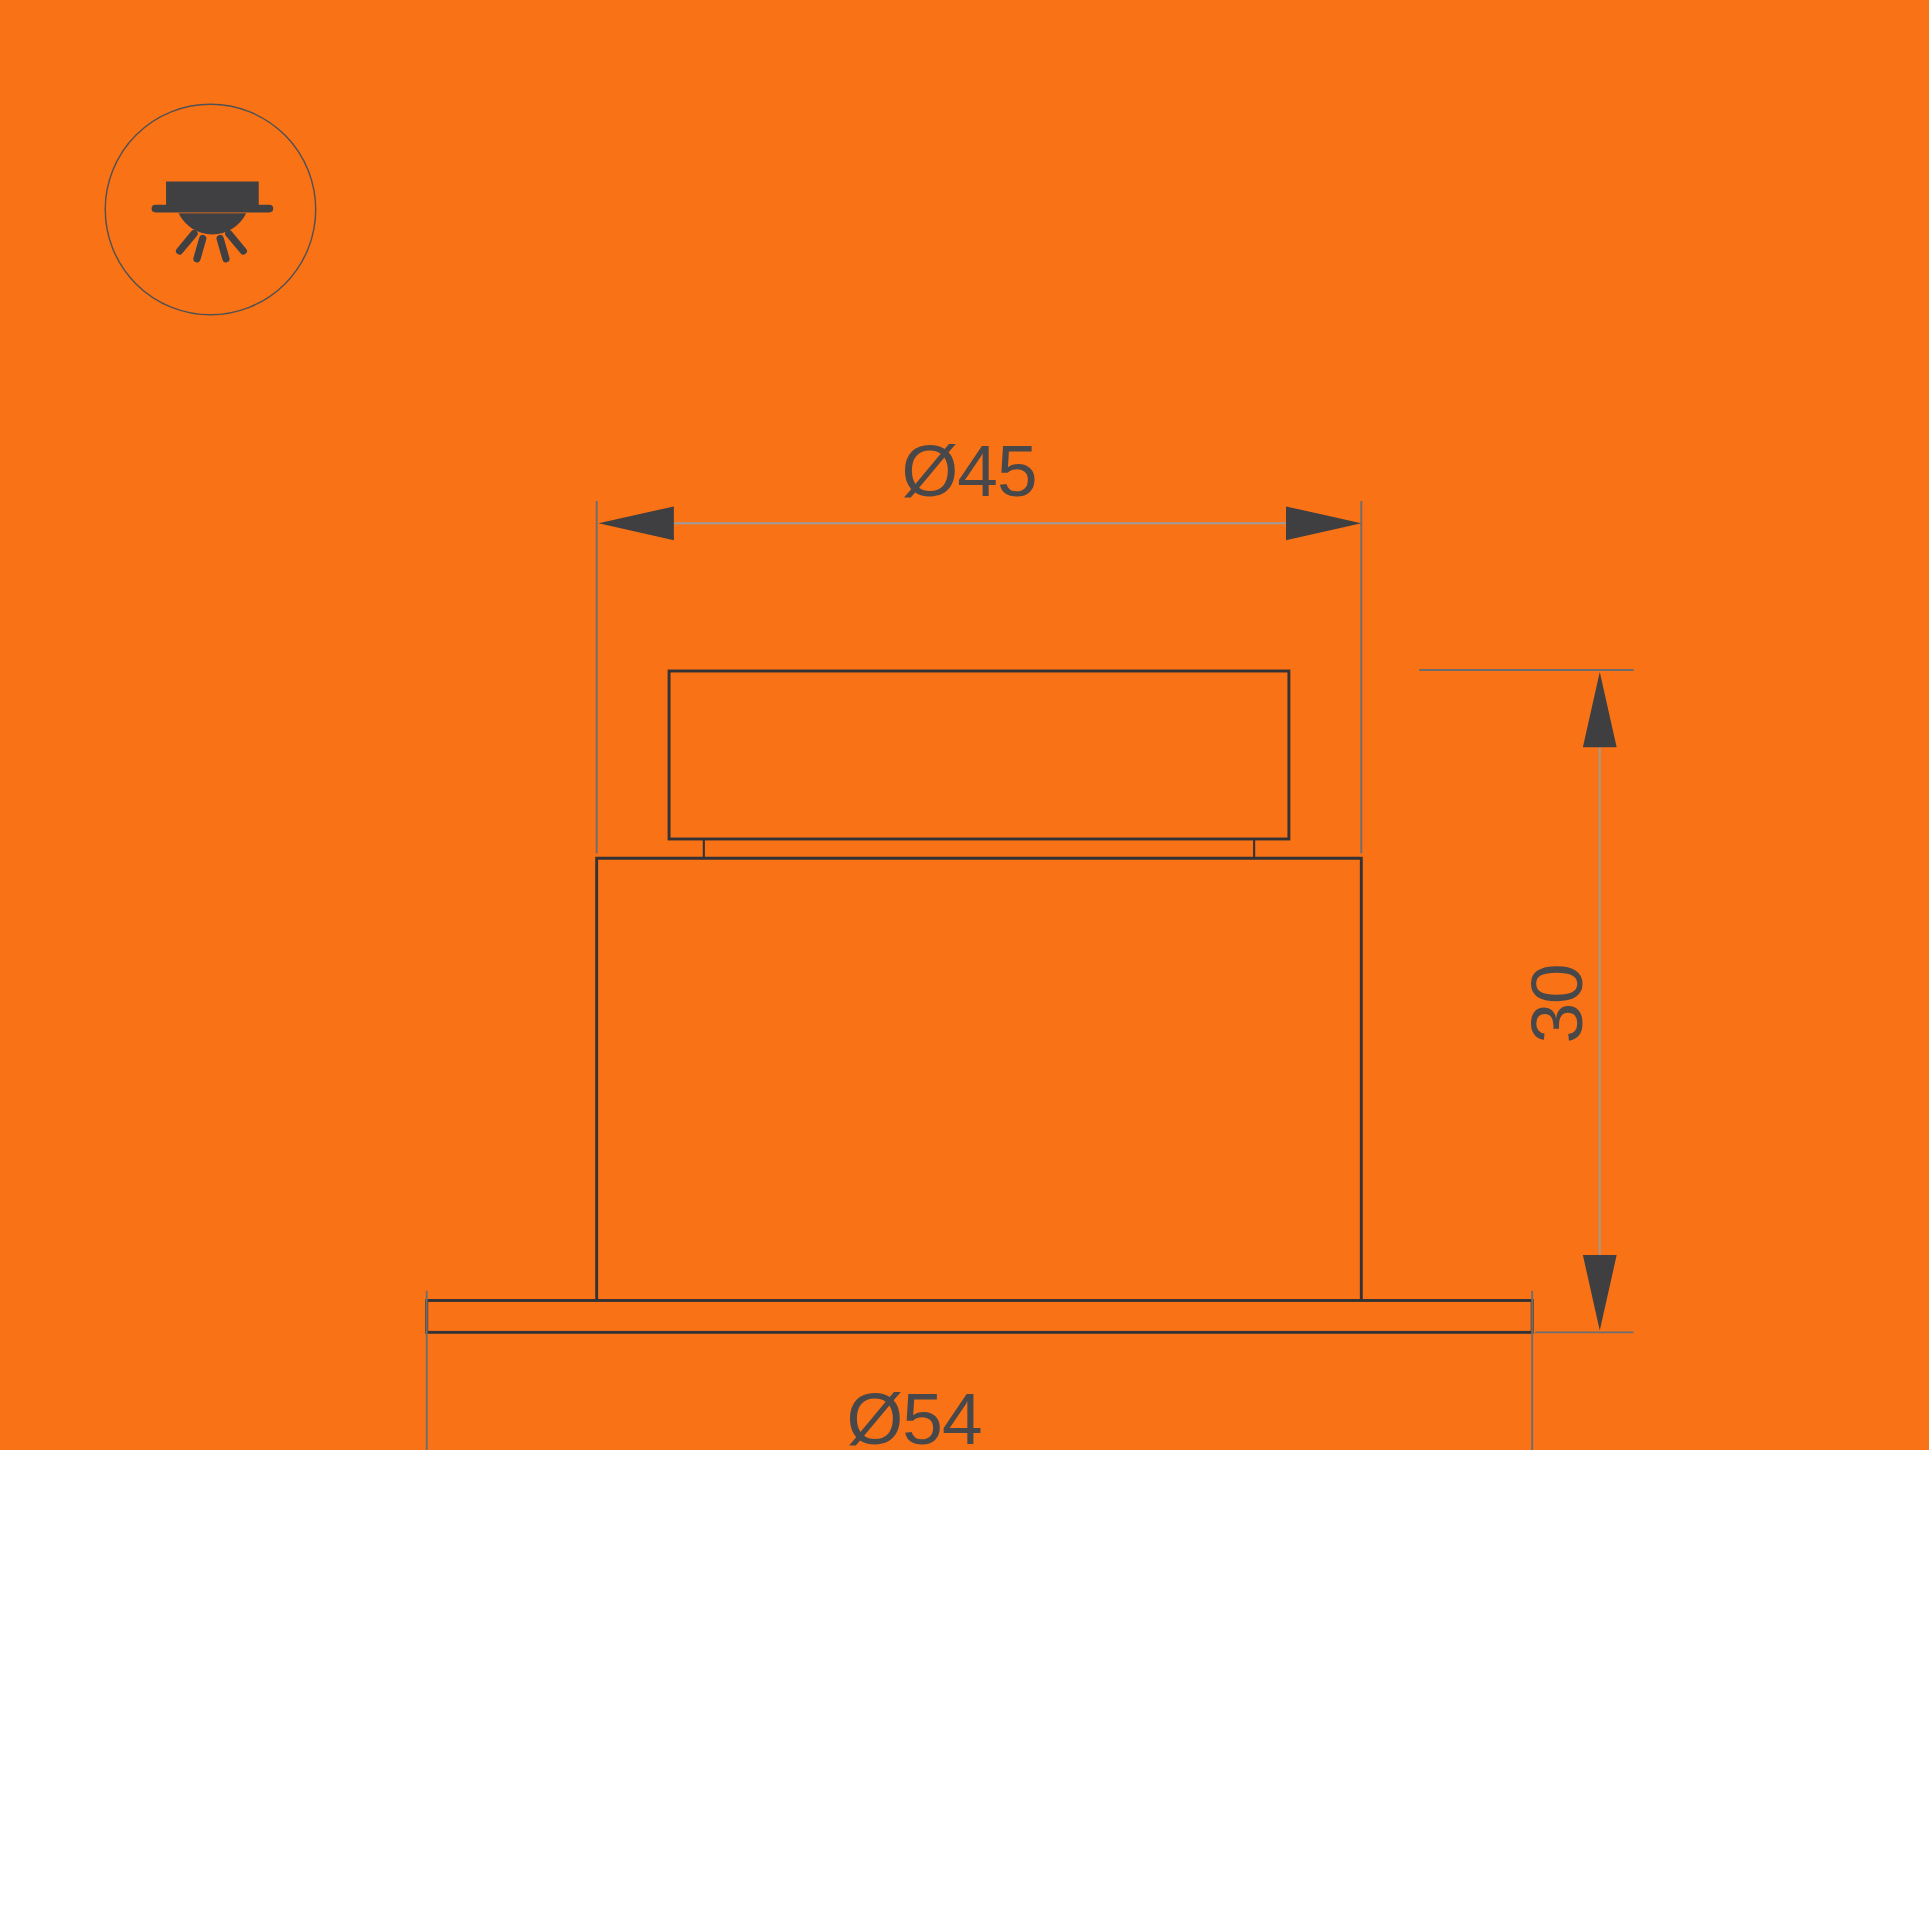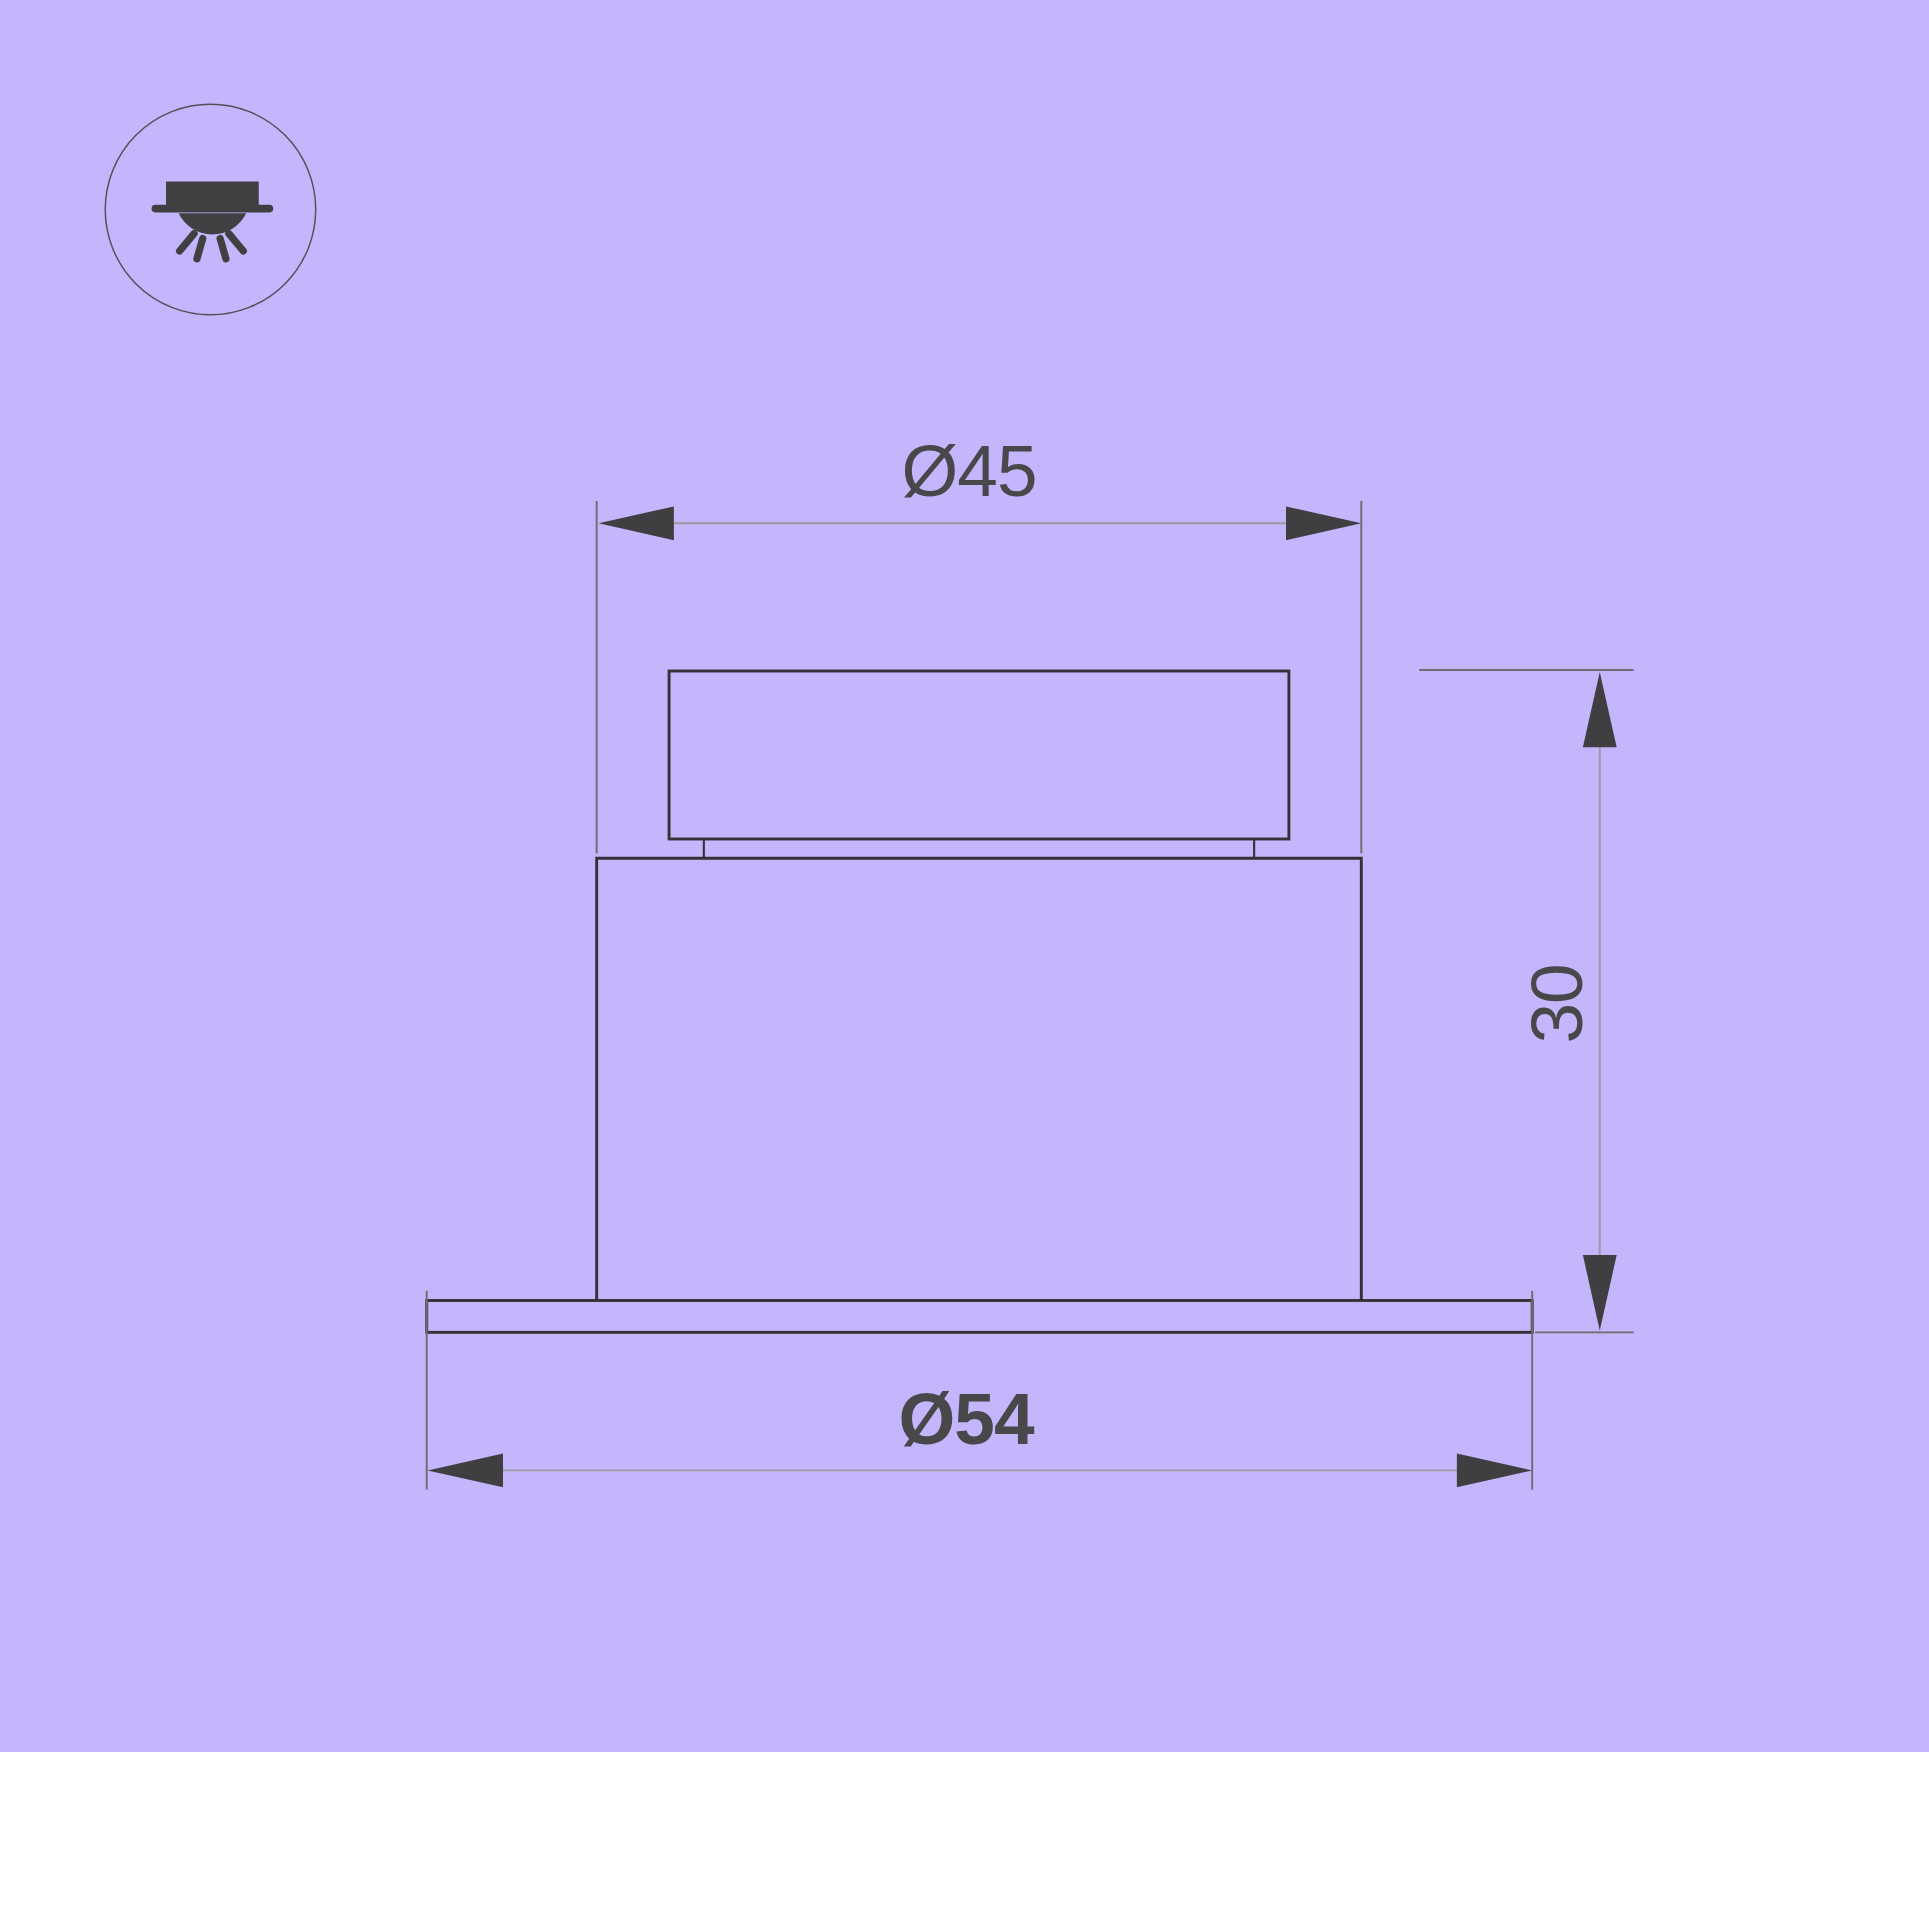--- a/index.html
+++ b/index.html
@@ -3,22 +3,22 @@
 <meta charset="utf-8">
 <style>
   html, body {
     margin: 0;
     padding: 0;
     background: #ffffff;
   }
   .canvas {
     position: relative;
     width: 1929px;
-    height: 1752px;
-    background: #c4b5fd;
+    height: 1450px;
+    background: #f97316;
     overflow: hidden;
     font-family: "Liberation Sans", sans-serif;
     text-align: right;
   }
   .scene {
     position: absolute;
     left: 0;
     top: 0;
   }
   
@@ -37,21 +37,21 @@
     line-height: 1;
     letter-spacing: -1px;
     color: #48484a;
     white-space: nowrap;
     transform: translate(-50%, -50%);
   }
   .dim-label.rotated {
     transform: translate(-50%, -50%) rotate(-90deg);
   }
   #label-d45 { left: 969px; top: 470px;  }
-  #label-d54 { left: 966px; top: 1418px; font-weight: bold; }
+  #label-d54 { left: 914px; top: 1418px; }
   #label-h30 { left: 1556px; top: 1004px; }
 </style>
 </head>
 <body>
 
 <div class="canvas">
 
   <svg class="scene" width="1929" height="1929" viewBox="0 0 1998 1998">
 
     <g>

